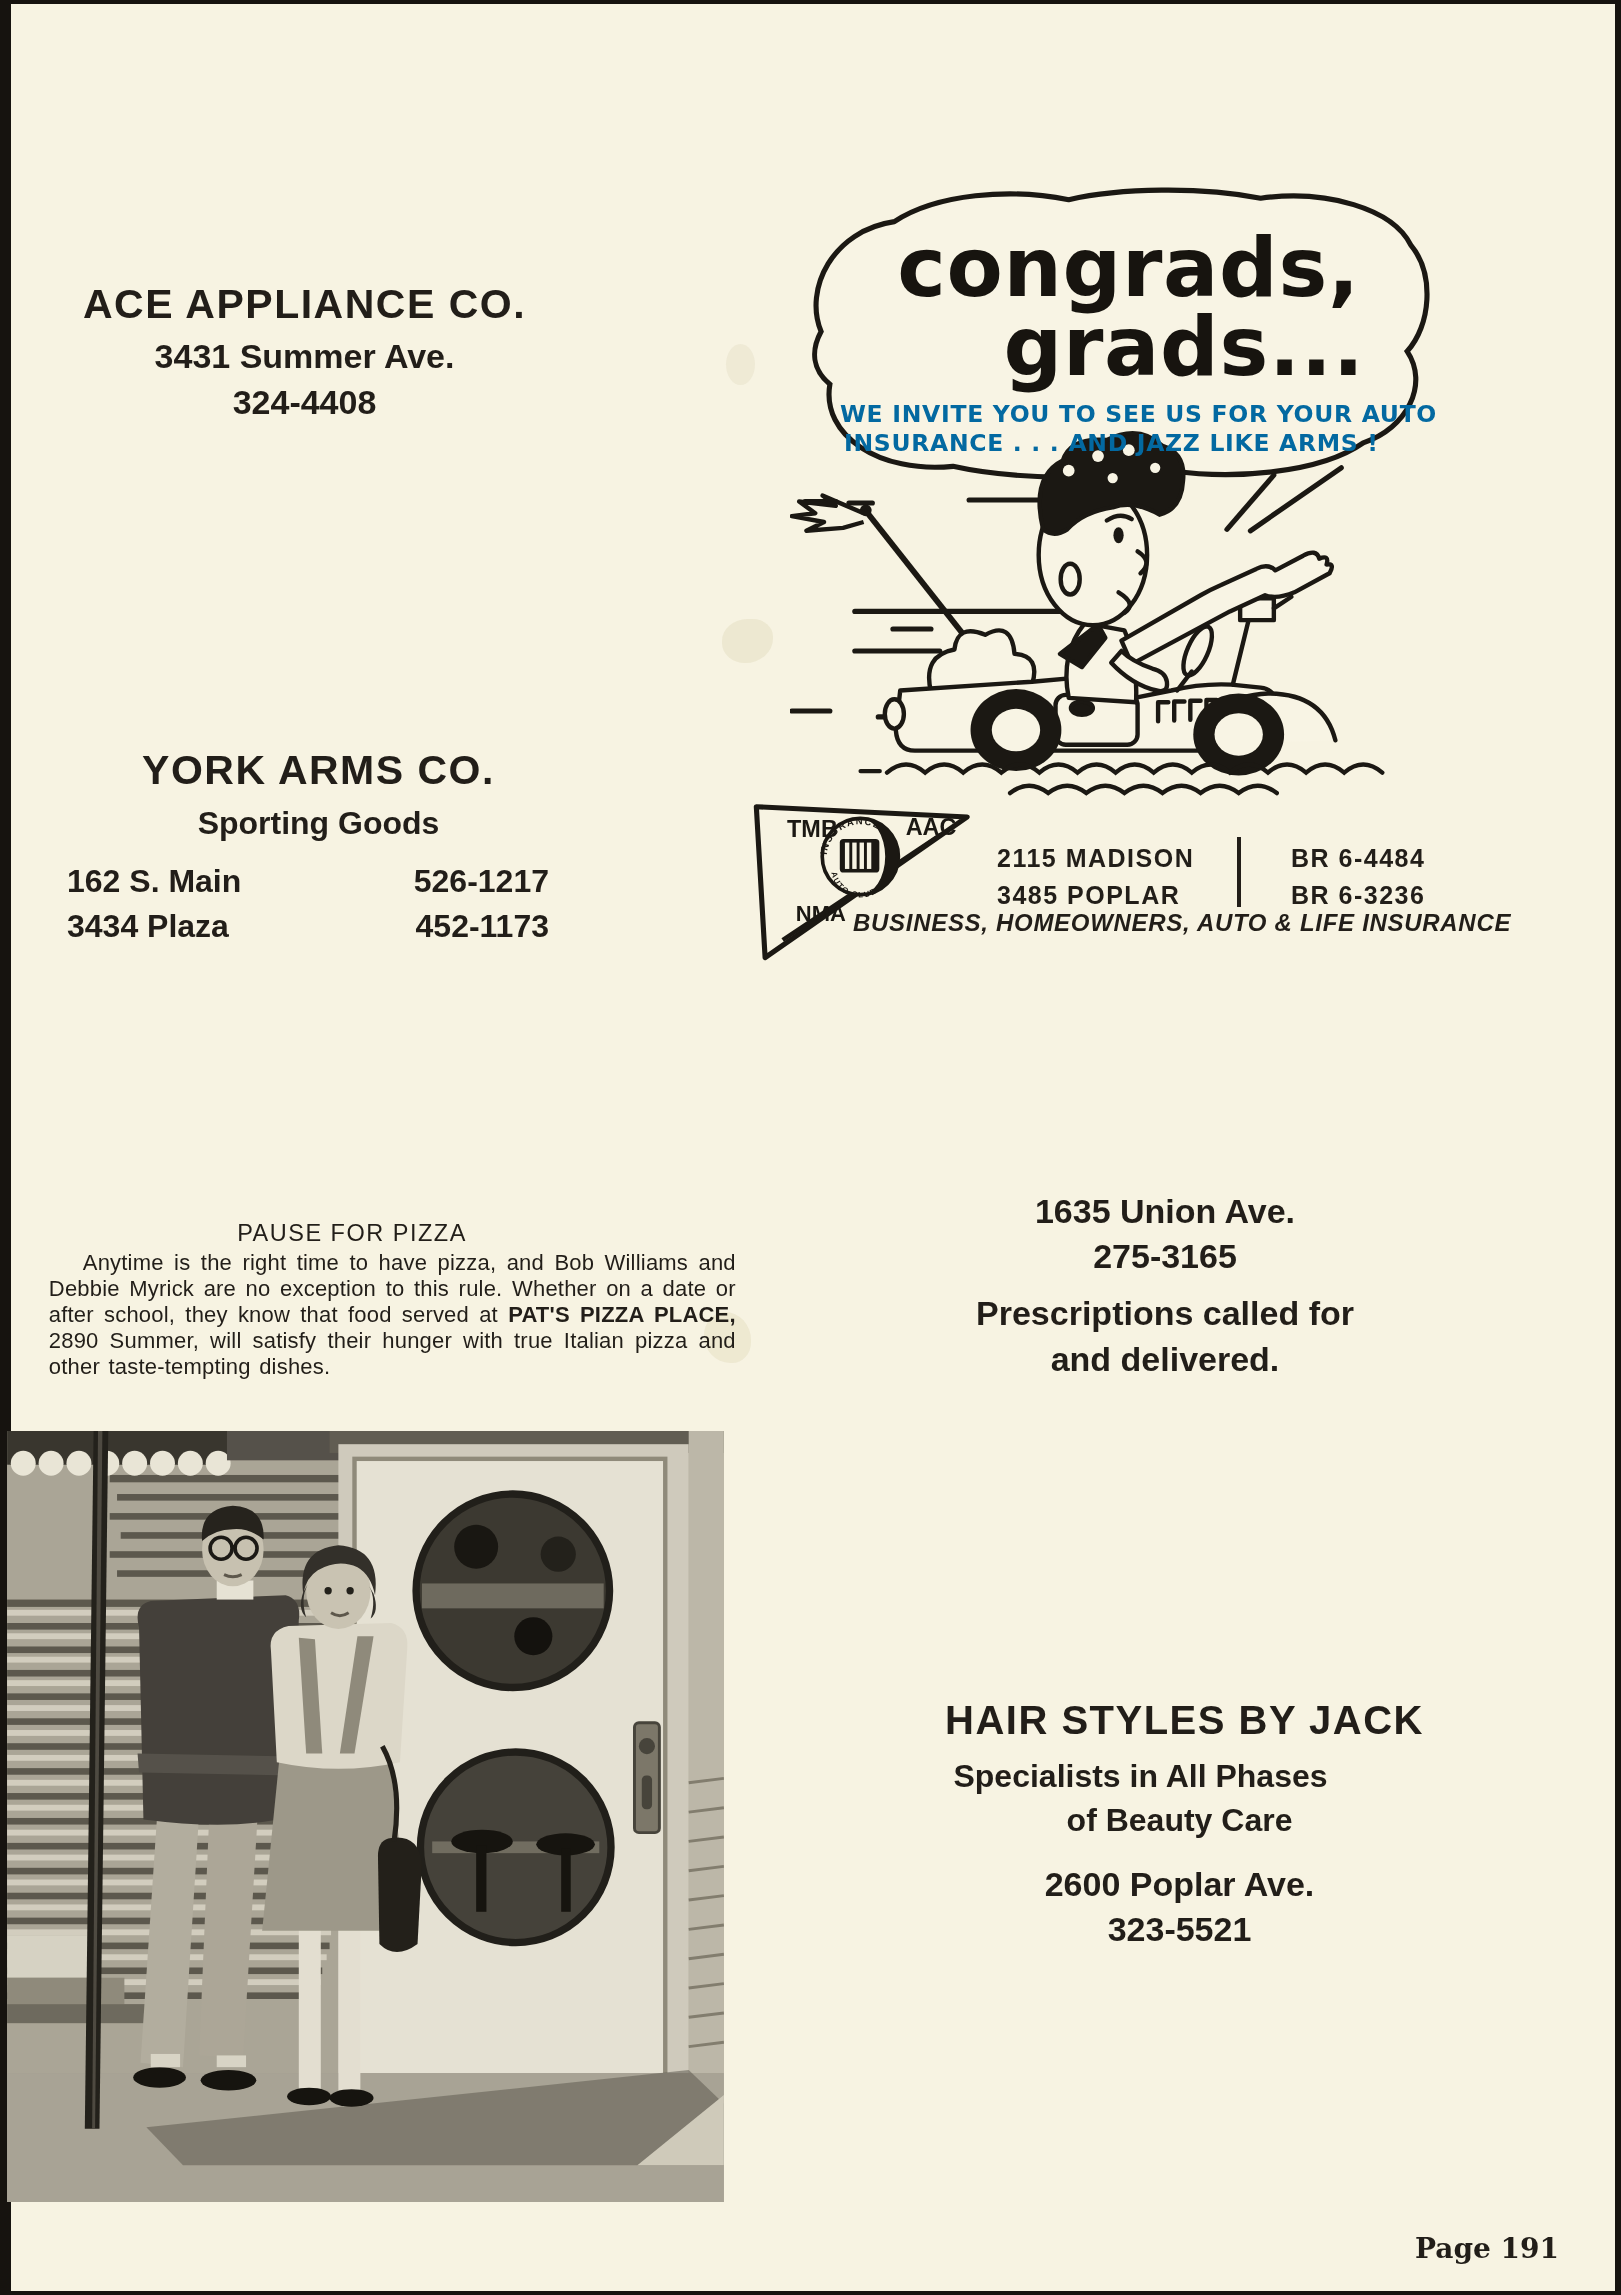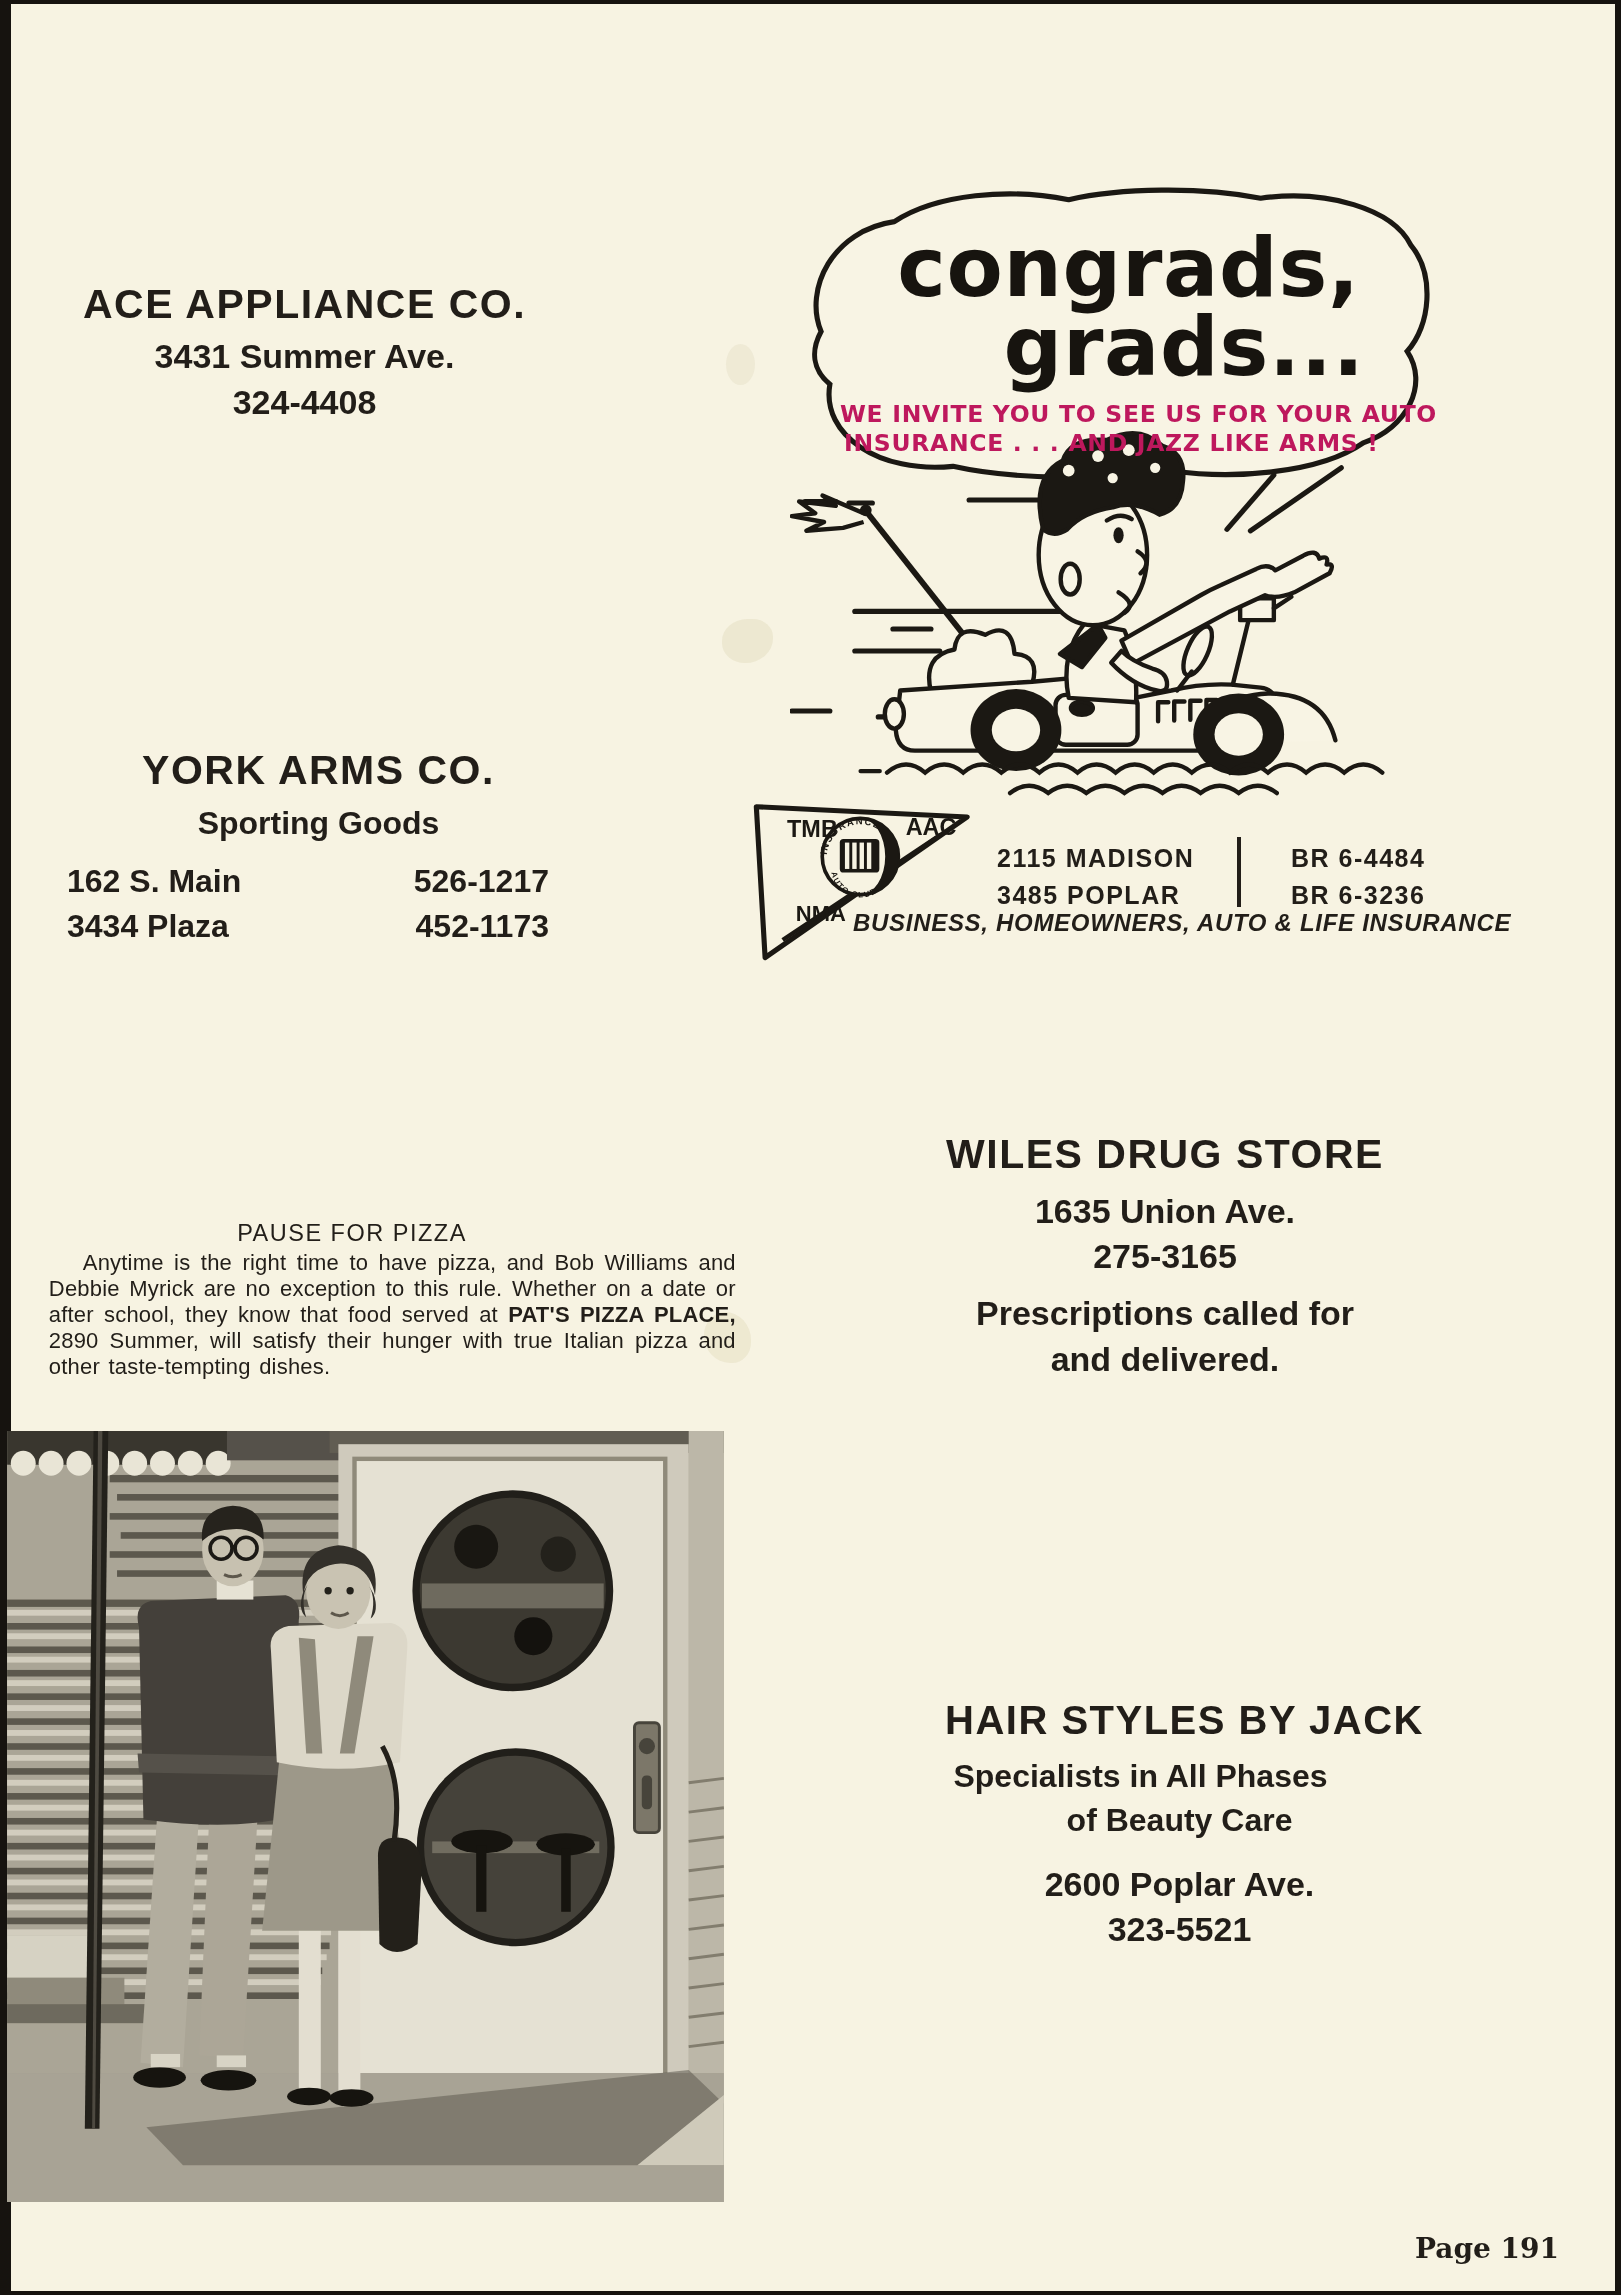--- a/index.html
+++ b/index.html
@@ -12,21 +12,21 @@
   .ctr{text-align:center;}
   .edge{position:absolute;background:#16130f;}
   .head{font-weight:bold;letter-spacing:1.5px;white-space:nowrap;margin-top:8px;}
   .sub{font-weight:bold;white-space:nowrap;}
   .bubble-big{
     font-family:"DejaVu Sans", sans-serif;font-weight:bold;
     letter-spacing:0.7px;white-space:nowrap;color:#17140f;
   }
   .bubble-cap{
     font-family:"DejaVu Sans", sans-serif;font-weight:bold;
-    white-space:nowrap;color:#be185d;letter-spacing:0.7px;
+    white-space:nowrap;color:#0369a1;letter-spacing:0.7px;
   }
   .agency-line{white-space:nowrap;}
   .agency-bold{font-weight:bold;font-size:29px;letter-spacing:0.7px;}
   .agency-and{font-style:italic;font-family:"DejaVu Serif",serif;font-size:23px;}
   .agency-reg{font-size:25px;letter-spacing:1.5px;}
   .agency-addr{font-weight:bold;font-size:25px;letter-spacing:1.5px;line-height:37px;white-space:nowrap;}
   .agency-tagline{font-weight:bold;font-style:italic;font-size:24px;letter-spacing:0.7px;white-space:nowrap;}
   .pizza-body{
     font-size:22px;line-height:26px;text-align:justify;text-indent:34px;
     letter-spacing:0.2px;word-spacing:2.2px;margin-left:40px;
@@ -194,21 +194,20 @@
     <div>2115 MADISON</div>
     <div>3485 POPLAR</div>
   </div>
   <div class="abs" style="left:1237px;top:837px;width:3.7px;height:70px;background:#221e19;"></div>
   <div class="abs agency-addr" style="left:1291px;top:840px;">
     <div>BR 6-4484</div>
     <div>BR 6-3236</div>
   </div>
   <div class="abs agency-tagline" style="left:853px;top:909px;">BUSINESS, HOMEOWNERS, AUTO &amp; LIFE INSURANCE</div>
 
-  <div class="abs ctr head" style="left:938px;top:1123px;width:454px;font-size:41px;">WILES DRUG STORE</div>
   <div class="abs ctr sub" style="left:938px;top:1192px;width:454px;font-size:34px;">1635 Union Ave.</div>
   <div class="abs ctr sub" style="left:938px;top:1237px;width:454px;font-size:34px;">275-3165</div>
   <div class="abs ctr sub" style="left:938px;top:1294px;width:454px;font-size:34px;">Prescriptions called for</div>
   <div class="abs ctr sub" style="left:938px;top:1340px;width:454px;font-size:34px;">and delivered.</div>
 
   <div class="abs ctr" style="left:44px;top:1220px;width:616px;font-size:23.5px;letter-spacing:1.5px;white-space:nowrap;">PAUSE FOR PIZZA</div>
   <div class="abs pizza-body" style="left:8.8px;top:1250px;width:687px;"><span>Anytime is the right time to have pizza, and Bob Williams and Debbie Myrick are no exception to this rule. Whether on a date or after school, they know that food served at </span><b>PAT'S PIZZA PLACE,</b><span> 2890 Summer, will satisfy their hunger with true Italian pizza and other taste-tempting dishes.</span></div>
 
   <svg class="abs" style="left:7.3px;top:1431px;" width="717" height="771" viewBox="0 0 978 1052">
     <rect x="0" y="0" width="978" height="1052" fill="#b7b2a3"></rect>

